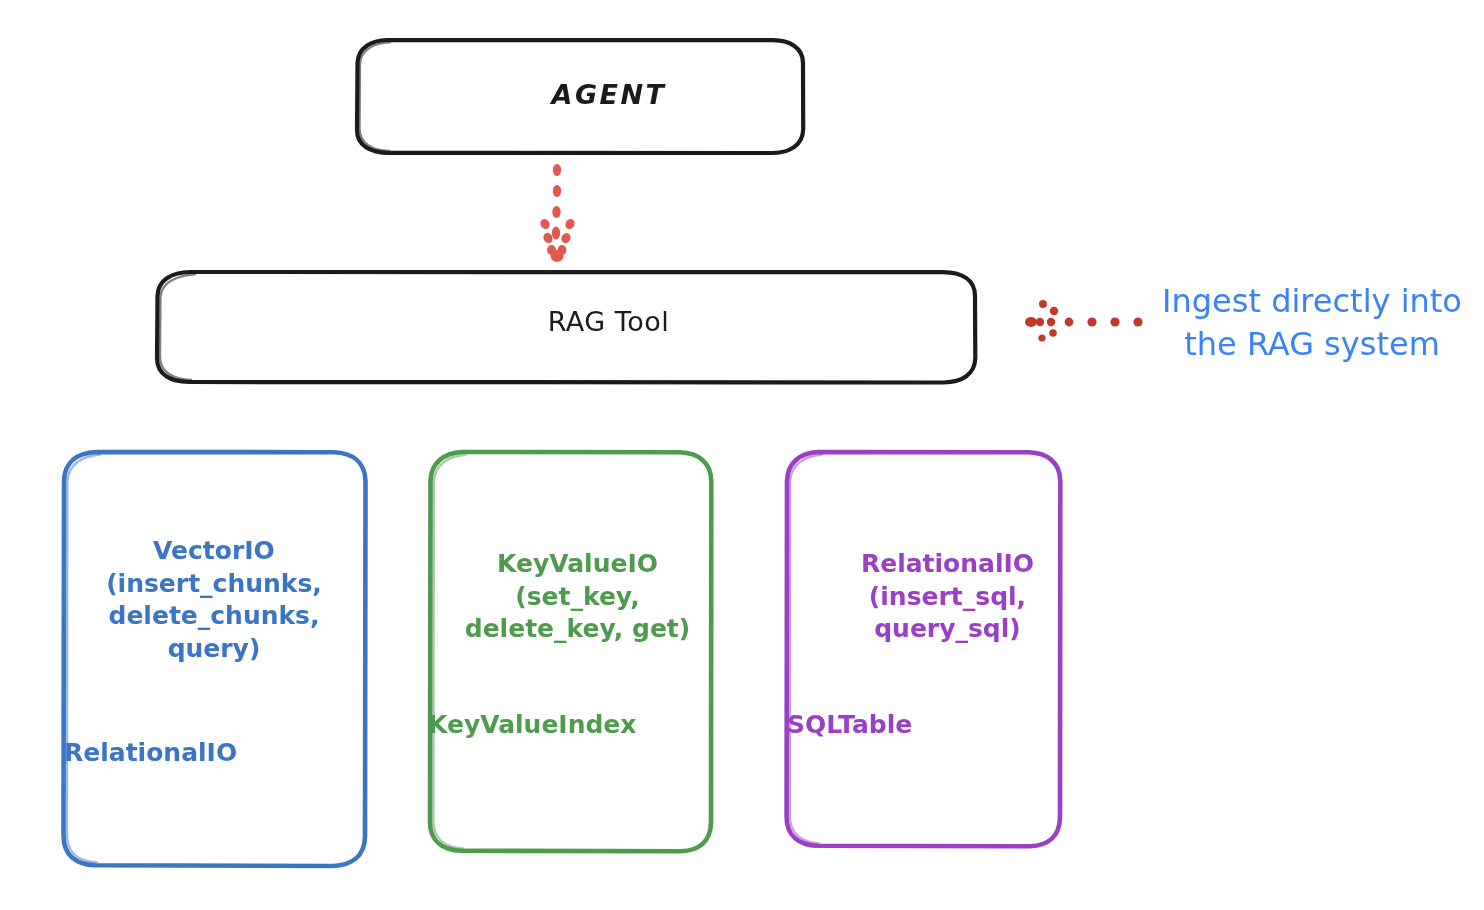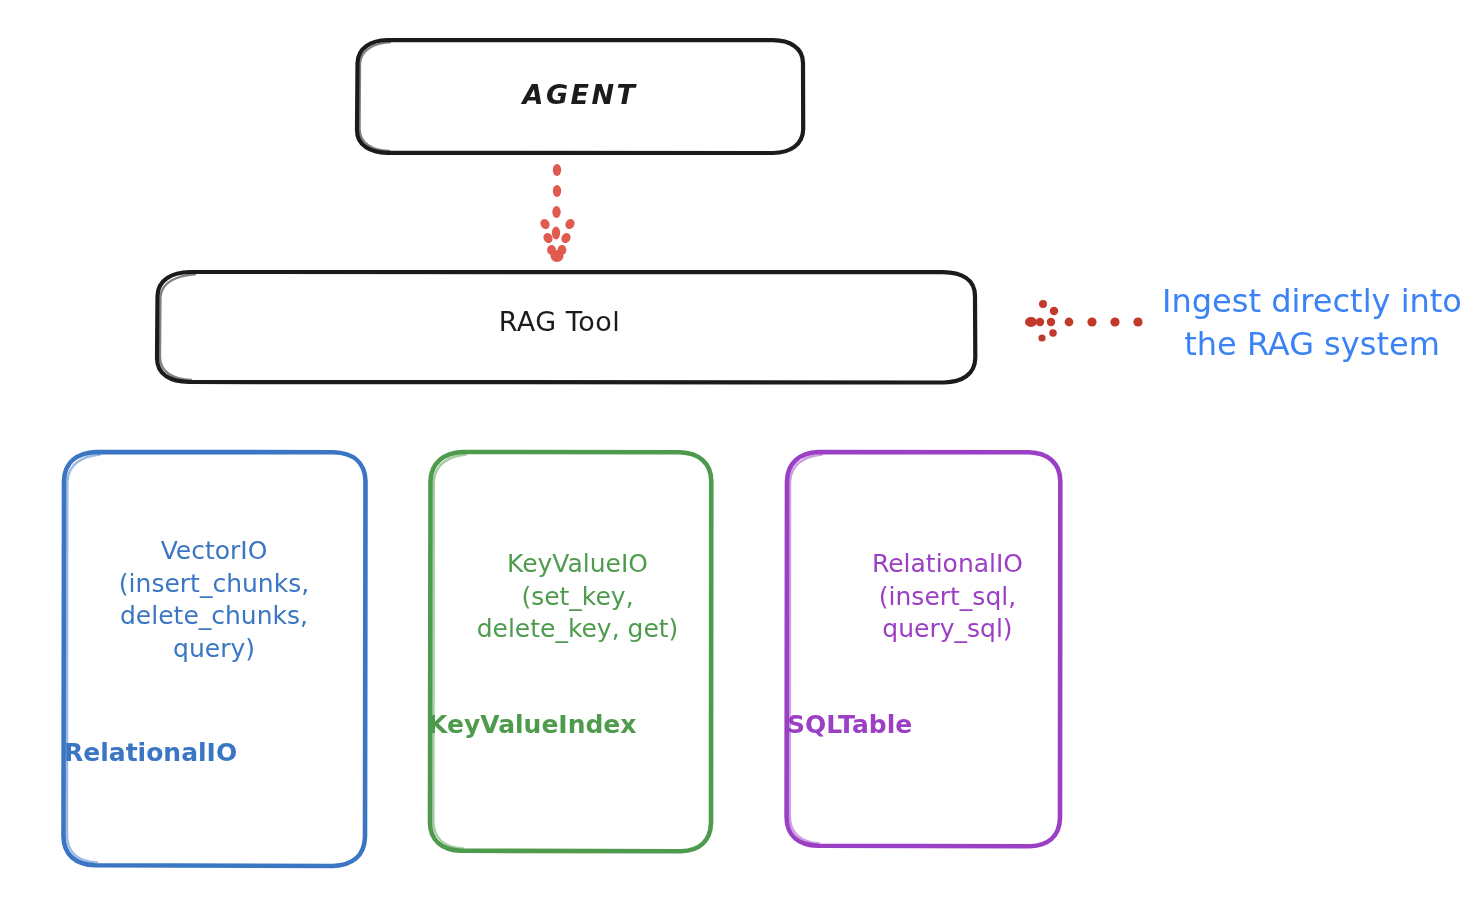--- a/index.html
+++ b/index.html
@@ -22,54 +22,55 @@
     height: 910px;
   }
 
   .node-label {
     position: absolute;
     text-align: center;
     line-height: 1.26;
     white-space: pre-line;
     user-select: none;
     pointer-events: none;
+    padding-left: 29px;
   }
 
   
   #agent-label {
     left: 357px;
     top: 78px;
     width: 446px;
     font-size: 27px;
     font-style: italic;
     font-weight: 600;
     letter-spacing: 2.5px;
     color: #1b1b1b;
     font-family: "DejaVu Sans", sans-serif;
   }
 
   
   #ragtool-label {
-    left: 151px;
+    left: 171px;
     top: 305px;
     width: 817px;
     font-size: 27px;
     font-weight: 500;
     letter-spacing: 0.5px;
     color: #1b1b1b;
   }
 
   
   .card-text {
     position: absolute;
     text-align: center;
     white-space: pre-line;
     line-height: 1.30;
     font-size: 25px;
-    font-weight: 400;
+    font-weight: 700;
     user-select: none;
     pointer-events: none;
   }
   .card-sub {
     position: absolute;
     text-align: left;
     font-size: 25px;
     font-weight: 700;
     user-select: none;
     pointer-events: none;

